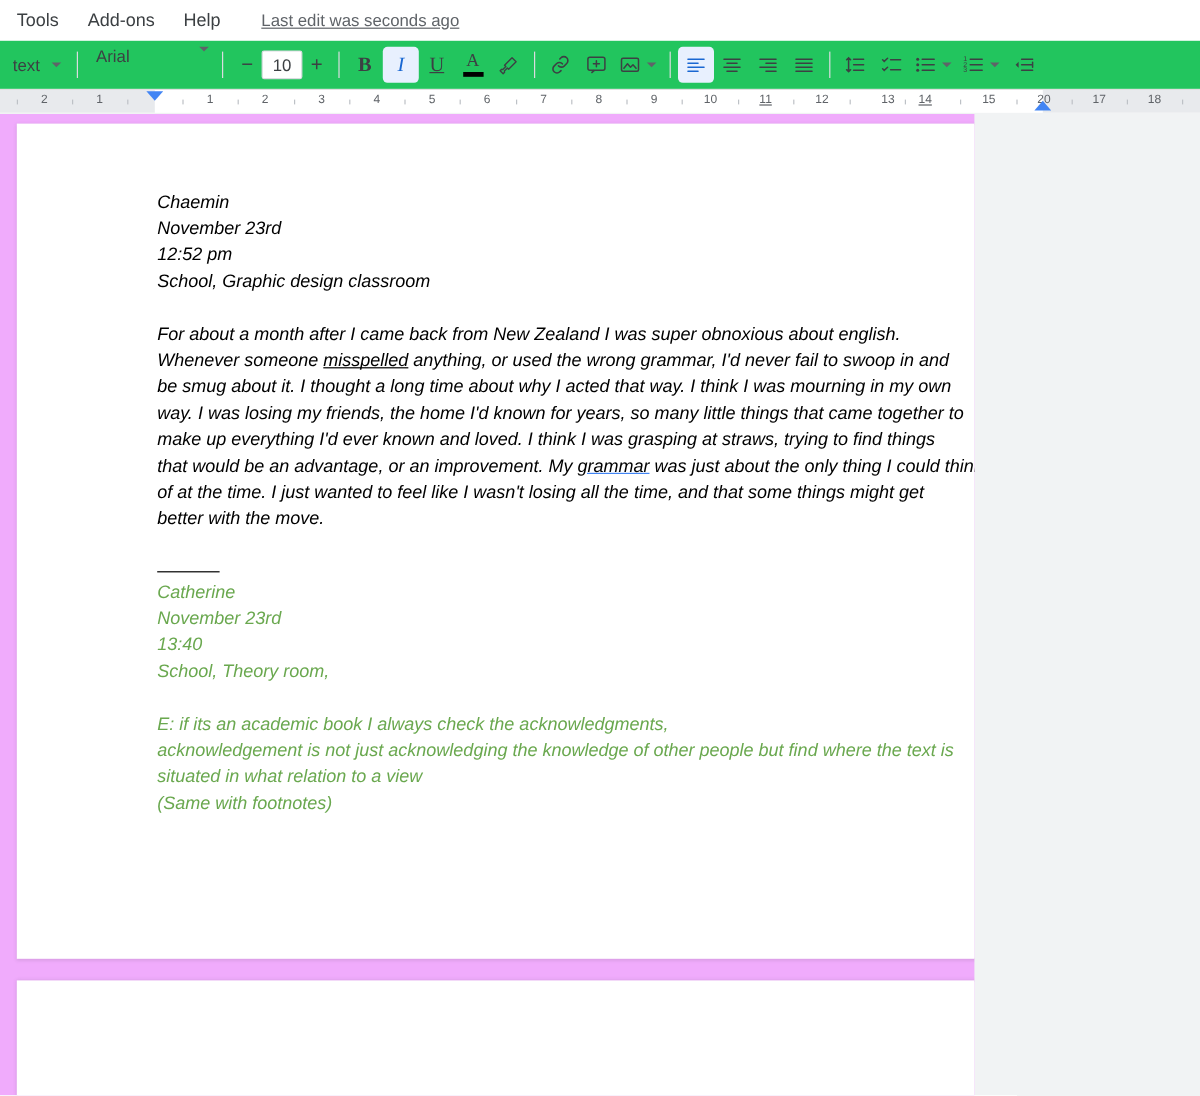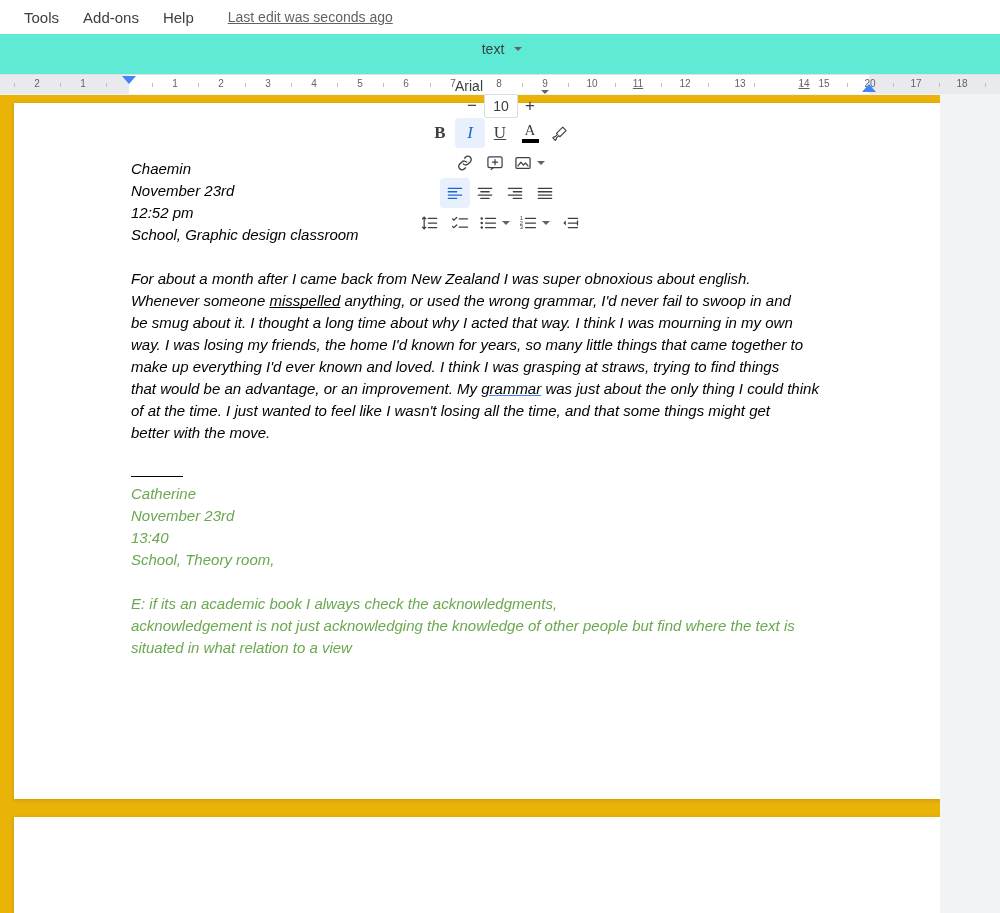--- a/index.html
+++ b/index.html
@@ -16,21 +16,21 @@
     background: #f1f3f4;
     overflow: hidden;
   }
 
   
   .menubar {
     position: absolute; top: 0; left: 0;
     width: 1000px; height: 34px;
     background: #ffffff;
     display: flex; align-items: center;
-    padding-left: 12px;
+    padding-left: 2px;
     z-index: 5;
   }
   .menu-item {
     font-size: 15px;
     color: #3c4043;
     padding: 4px 10px;
     margin: 0 2px;
     border-radius: 4px;
     cursor: pointer;
     white-space: nowrap;
@@ -41,24 +41,23 @@
     margin-left: 22px;
     text-decoration: underline;
     cursor: pointer;
     white-space: nowrap;
   }
 
   
   .toolbar {
     position: absolute; top: 34px; left: 0;
     width: 1000px; height: 40px;
-    background: #5eead4;
+    background: #22c55e;
     display: flex; align-items: center;
     z-index: 5;
-    flex-direction: column;
   }
   .tb-group { display: flex; align-items: center; height: 36px; }
   .tb-sep {
     width: 1px; height: 22px; background: #dadce0; margin: 0 6px;
   }
   .tb-btn {
     height: 30px; min-width: 30px;
     display: flex; align-items: center; justify-content: center;
     border-radius: 4px;
     color: #3c4043;
@@ -74,21 +73,21 @@
     overflow: hidden;
   }
   .caret {
     width: 0; height: 0;
     border-left: 4px solid transparent;
     border-right: 4px solid transparent;
     border-top: 4px solid #5f6368;
     margin-left: 4px; margin-right: 2px;
   }
   .style-box { width: 58px; display: flex; align-items: center; }
-  .font-box { width: 108px; display: flex; align-items: flex-end; }
+  .font-box { width: 108px; display: flex; align-items: flex-start; }
   .fs-box {
     display: flex; align-items: center;
     margin-left: 2px;
   }
   .fs-btn {
     width: 24px; height: 24px;
     display: flex; align-items: center; justify-content: center;
     font-size: 17px; color: #3c4043; cursor: pointer; border-radius: 3px;
   }
   .fs-val {
@@ -146,22 +145,22 @@
     position: absolute; top: 9px;
     width: 0; height: 0;
     border-left: 7px solid transparent;
     border-right: 7px solid transparent;
     border-bottom: 8px solid #4285f4;
   }
 
   
   .doc-area {
     position: absolute; top: 95px; left: 0;
-    width: 940px; height: 818px;
-    background: #eab308;
+    width: 812px; height: 818px;
+    background: #f0abfc;
     overflow: hidden;
   }
   .page {
     position: absolute;
     left: 14px;
     width: 972px;
     background: #ffffff;
     box-shadow: 0 1px 3px 1px rgba(60,64,67,0.15);
   }
   .page1 { top: 8px; height: 696px; }
@@ -388,21 +387,21 @@
       <div class="ruler-num" style="left:314px;">4</div>
       <div class="ruler-num" style="left:360px;">5</div>
       <div class="ruler-num" style="left:406px;">6</div>
       <div class="ruler-num" style="left:453px;">7</div>
       <div class="ruler-num" style="left:499px;">8</div>
       <div class="ruler-num" style="left:545px;">9</div>
       <div class="ruler-num" style="left:592px;">10</div>
       <div class="ruler-num" style="left:638px;text-decoration:underline;">11</div>
       <div class="ruler-num" style="left:685px;">12</div>
       <div class="ruler-num" style="left:740px;">13</div>
-      <div class="ruler-num" style="left:804px;text-decoration:underline;">14</div>
+      <div class="ruler-num" style="left:771px;text-decoration:underline;">14</div>
       <div class="ruler-num" style="left:824px;">15</div>
       <div class="ruler-num" style="left:870px;">20</div>
       <div class="ruler-num" style="left:916px;">17</div>
       <div class="ruler-num" style="left:962px;">18</div>
 
       <div class="ruler-tick" style="left:14px;"></div>
       <div class="ruler-tick" style="left:60px;"></div>
       <div class="ruler-tick" style="left:106px;"></div>
       <div class="ruler-tick" style="left:152px;"></div>
       <div class="ruler-tick" style="left:198px;"></div>
@@ -457,20 +456,21 @@
         <div class="para green">Catherine</div>
         <div class="para green">November 23rd</div>
         <div class="para green">13:40</div>
         <div class="para green">School, Theory room,</div>
 
         <div class="spacer"></div>
 
         <div class="para green">E: if its an academic book I always check the acknowledgments,</div>
         <div class="para green">acknowledgement is not just acknowledging the knowledge of other people but find where the text is</div>
         <div class="para green">situated in what relation to a view</div>
+        <div class="para green">(Same with footnotes)</div>
 
       </div>
     </div>
 
     <div class="page page2"></div>
 
   </div>
 </div>
 
 </body></html>

